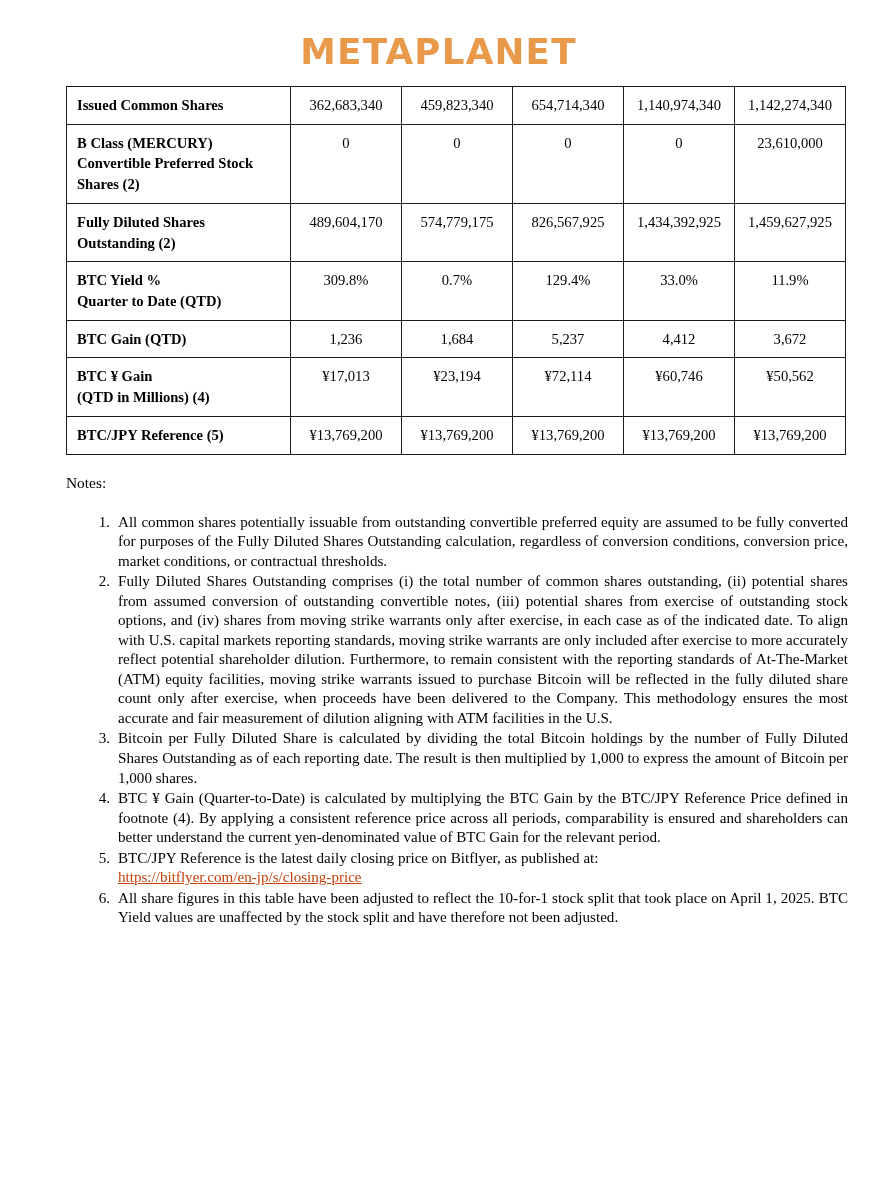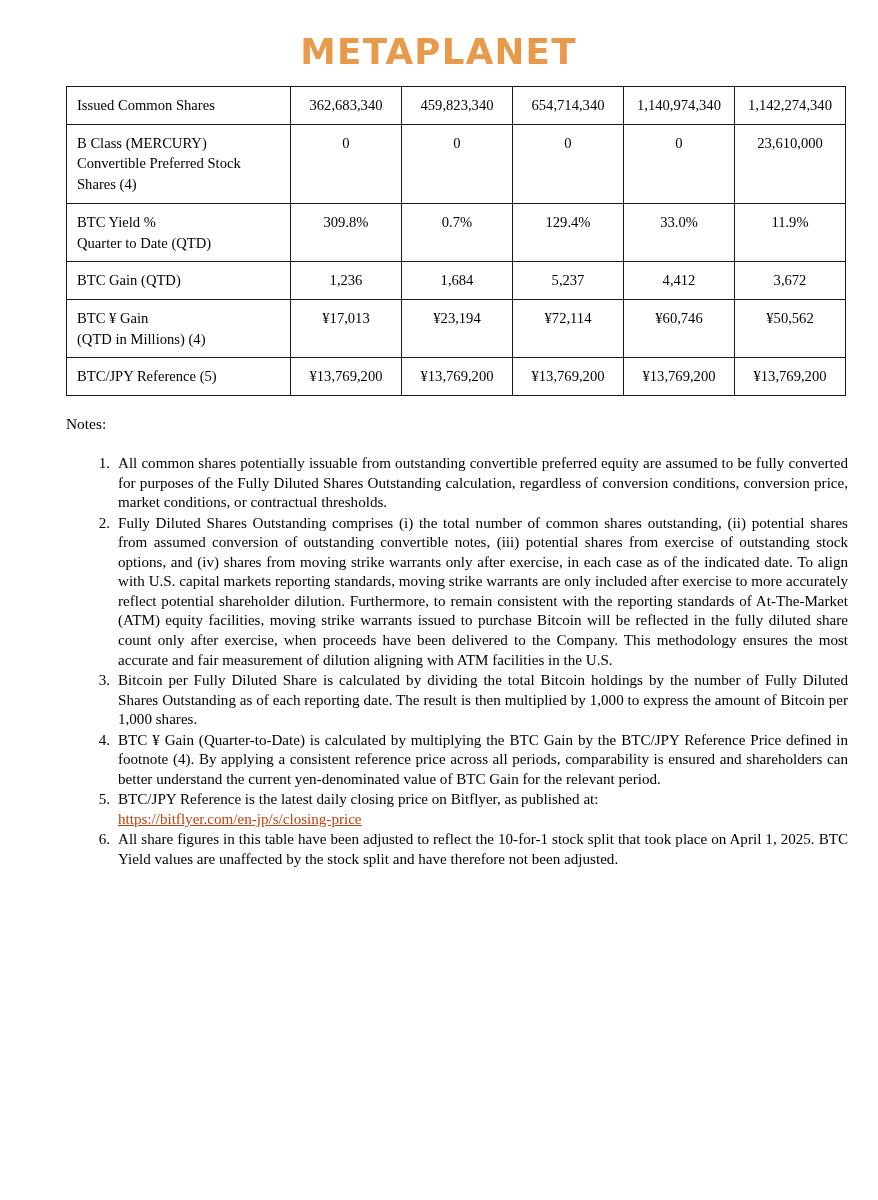--- a/index.html
+++ b/index.html
@@ -56,21 +56,21 @@
     border: 1.4px solid #1a1a1a;
     font-size: 14.6px;
     line-height: 1.42;
     padding: 8px 10px;
     vertical-align: top;
     box-sizing: border-box;
   }
   td.label-cell {
     width: 224px;
     text-align: left;
-    font-weight: 400;
+    font-weight: 700;
     padding-left: 12px;
     padding-right: 6px;
   }
   td.val-cell {
     width: 111px;
     text-align: center;
     font-weight: 400;
     padding-left: 2px;
     padding-right: 2px;
   }
@@ -147,29 +147,40 @@
           <td class="val-cell">459,823,340</td>
           <td class="val-cell">654,714,340</td>
           <td class="val-cell">1,140,974,340</td>
           <td class="val-cell">1,142,274,340</td>
         </tr>
 
         <tr class="r-tall">
           <td class="label-cell">
             <span class="lbl-line">B Class (MERCURY)</span>
             <span class="lbl-line">Convertible Preferred Stock</span>
-            <span class="lbl-line">Shares (4)</span>
+            <span class="lbl-line">Shares (2)</span>
           </td>
           <td class="val-cell">0</td>
           <td class="val-cell">0</td>
           <td class="val-cell">0</td>
           <td class="val-cell">0</td>
           <td class="val-cell">23,610,000</td>
         </tr>
 
+        <tr class="r-mid">
+          <td class="label-cell">
+            <span class="lbl-line">Fully Diluted Shares</span>
+            <span class="lbl-line">Outstanding (2)</span>
+          </td>
+          <td class="val-cell">489,604,170</td>
+          <td class="val-cell">574,779,175</td>
+          <td class="val-cell">826,567,925</td>
+          <td class="val-cell">1,434,392,925</td>
+          <td class="val-cell">1,459,627,925</td>
+        </tr>
 
 
         <tr class="r-mid">
           <td class="label-cell">
             <span class="lbl-line">BTC Yield %</span>
             <span class="lbl-line">Quarter to Date (QTD)</span>
           </td>
           <td class="val-cell">309.8%</td>
           <td class="val-cell">0.7%</td>
           <td class="val-cell">129.4%</td>

